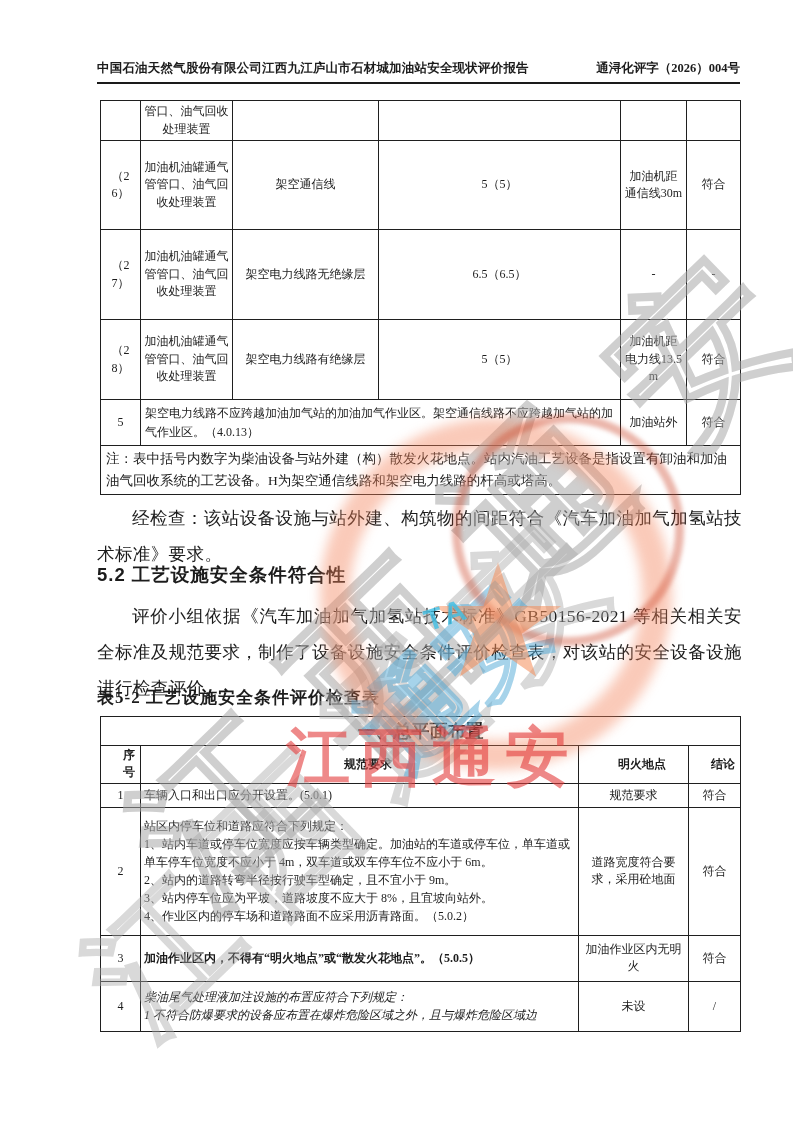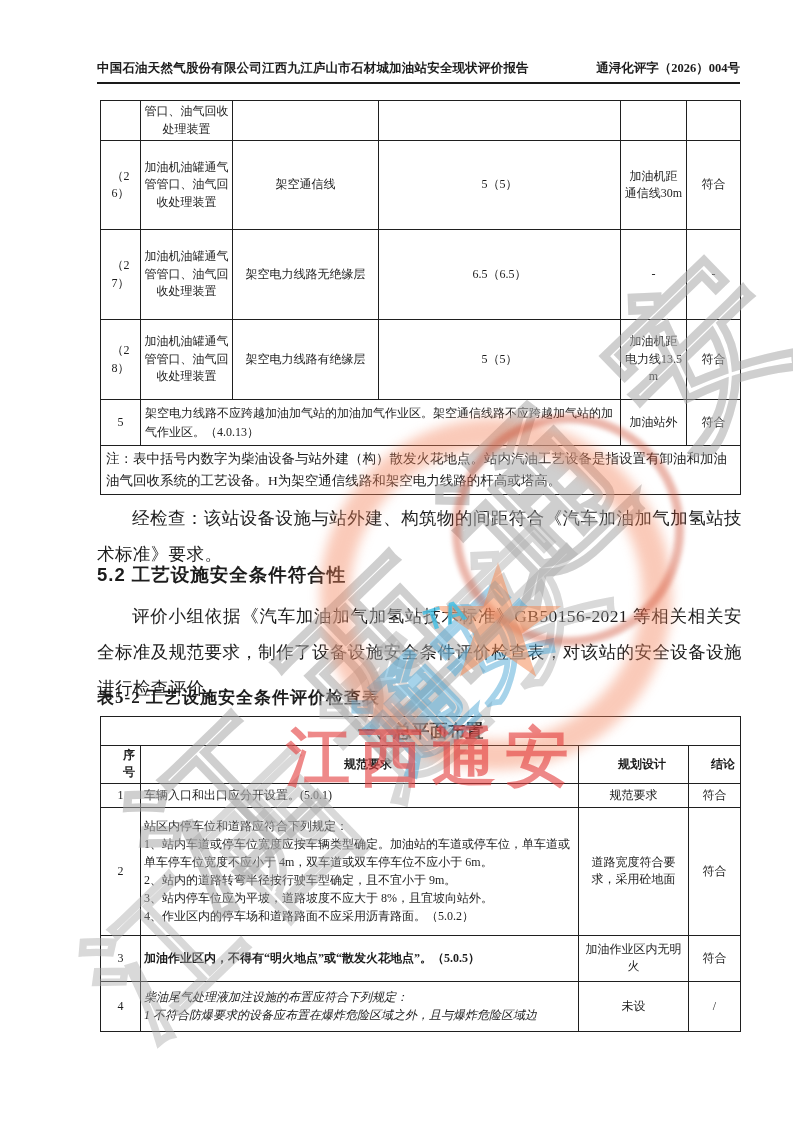--- a/index.html
+++ b/index.html
@@ -123,21 +123,21 @@
         <col style="width:110px">
         <col style="width:52px">
     </colgroup>
     <tbody>
         <tr class="sec-row" style="height:26px">
       <td colspan="4">一、总平面布置</td>
     </tr>
     <tr class="hdr-row" style="height:28px">
       <td>序号</td>
       <td>规范要求</td>
-      <td>规划设计</td>
+      <td>明火地点</td>
       <td>结论</td>
     </tr>
     <tr style="height:24px">
       <td>1</td>
       <td class="lft">车辆入口和出口应分开设置。(5.0.1)</td>
       <td>规范要求</td>
       <td>符合</td>
     </tr>
     <tr style="height:128px">
       <td>2</td>

